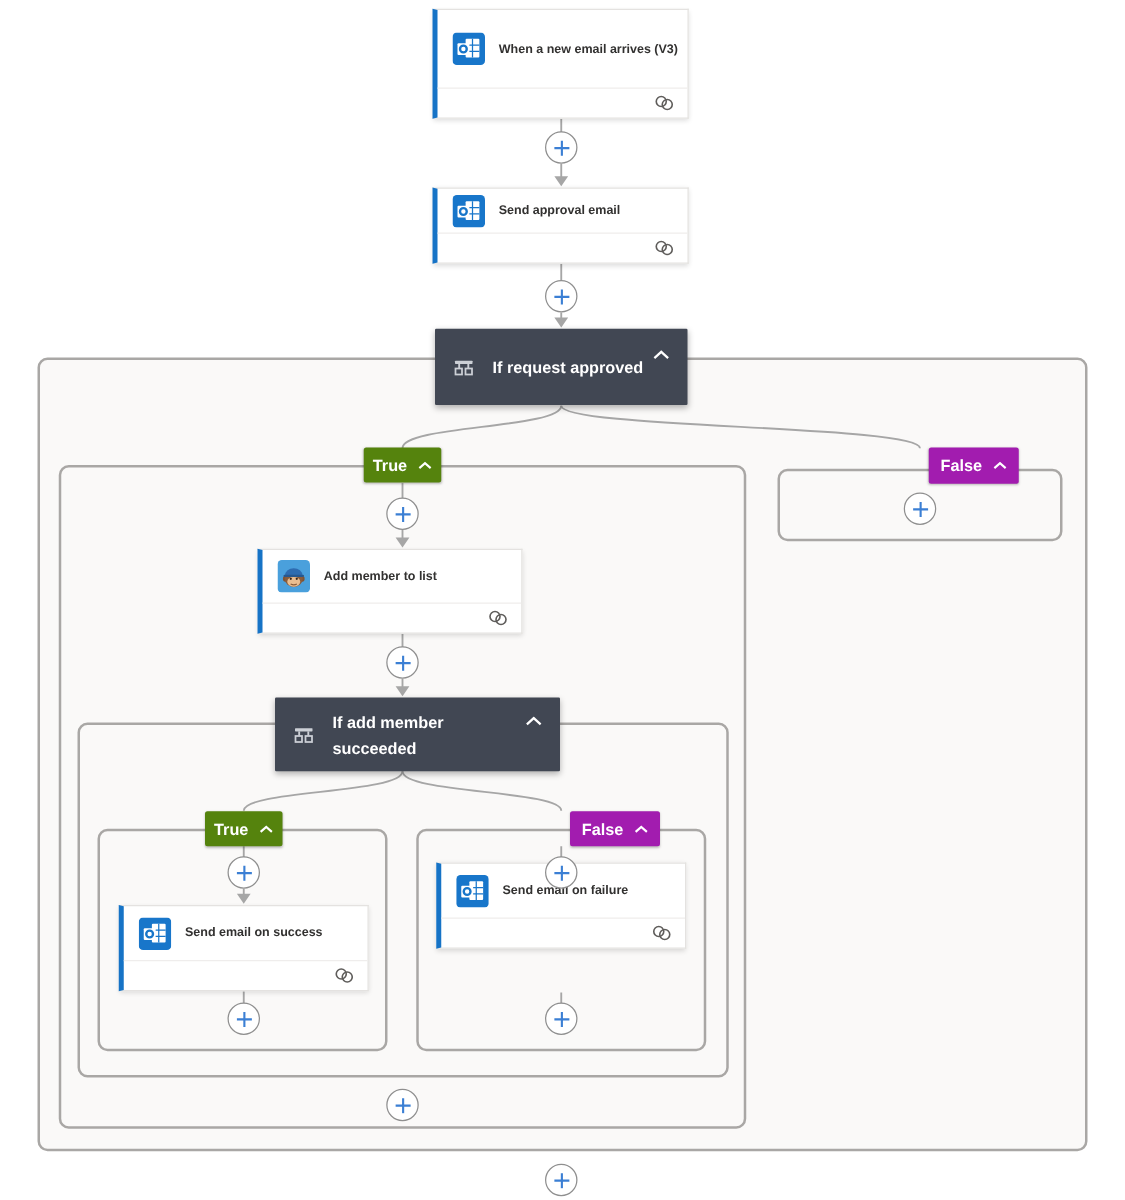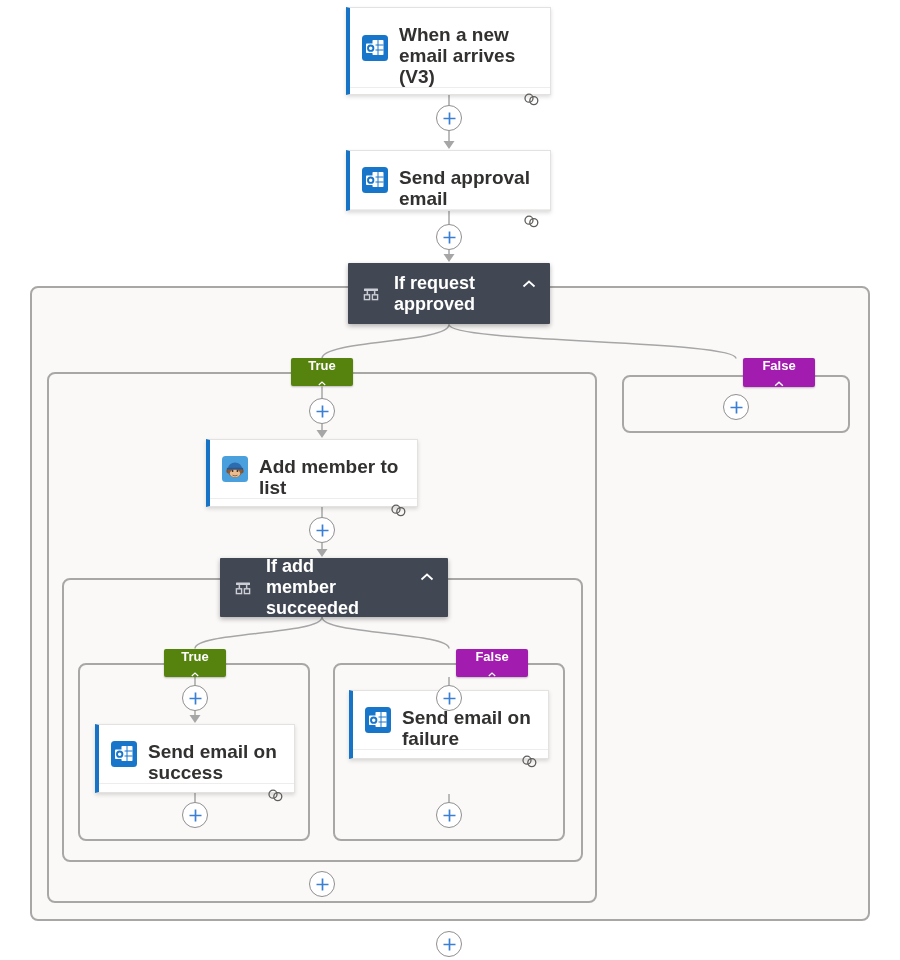--- a/index.html
+++ b/index.html
@@ -13,37 +13,37 @@
   }
   .connectors { position:absolute; left:0; top:0; z-index:2; pointer-events:none; }
   .card {
     position:absolute; z-index:3; background:#fff;
     border:1px solid #e4e2e0; border-left:4px solid #1673c6;
     box-shadow:0 1.5px 4px rgba(0,0,0,.14); box-sizing:border-box;
     display:flex; flex-direction:column; cursor:pointer;
   }
   .card-head { flex:1; display:flex; align-items:center; gap:11px; padding:0 6px 0 12px; }
   .app-icon { width:26px; height:26px; flex:0 0 26px; display:block; }
-  .card-title { font-size:19px; font-weight:700; color:#323130; line-height:21px;margin-top:16px; }
+  .card-title { font-size:10px; font-weight:700; color:#323130; line-height:21px; }
   .card-foot {
     border-top:1px solid #efedec; height:23px; flex:0 0 23px;
     display:flex; align-items:center; justify-content:flex-end; padding-right:10px;
   }
   .link-icon { display:flex; cursor:pointer; }
   .cond-card {
     position:absolute; z-index:3; background:#414753; color:#fff;
     box-shadow:0 2px 5px rgba(0,0,0,.3); display:flex; align-items:center;
     padding:0 14px; box-sizing:border-box; border-radius:1px; cursor:pointer;
   }
-  .cond-title { font-size:18px; font-weight:700; line-height:21px; width:122px; margin-left:14px; }
+  .cond-title { font-size:13px; font-weight:700; line-height:21px; width:122px; margin-left:14px; }
   .cond-chevron { position:absolute; right:14px; top:17px; display:flex; cursor:pointer; }
   .badge {
     position:absolute; z-index:4; display:flex; align-items:center; justify-content:center;
     gap:8px; color:#fff; font-size:13px; font-weight:700; border-radius:2px;
-    box-shadow:0 1px 2px rgba(0,0,0,.25); box-sizing:border-box; cursor:pointer;flex-direction:column;
+    box-shadow:0 1px 2px rgba(0,0,0,.25); box-sizing:border-box; cursor:pointer;
   }
   .badge-true { background:#55830d; }
   .badge-false { background:#a21caf;margin-left:43px; }
   .plus {
     position:absolute; z-index:4; width:26px; height:26px; border-radius:50%;
     background:#fff; border:1px solid #8f8f8f; box-sizing:border-box;
     display:flex; align-items:center; justify-content:center; padding:0; cursor:pointer;
   }
   .plus svg { display:block; }
 </style>

